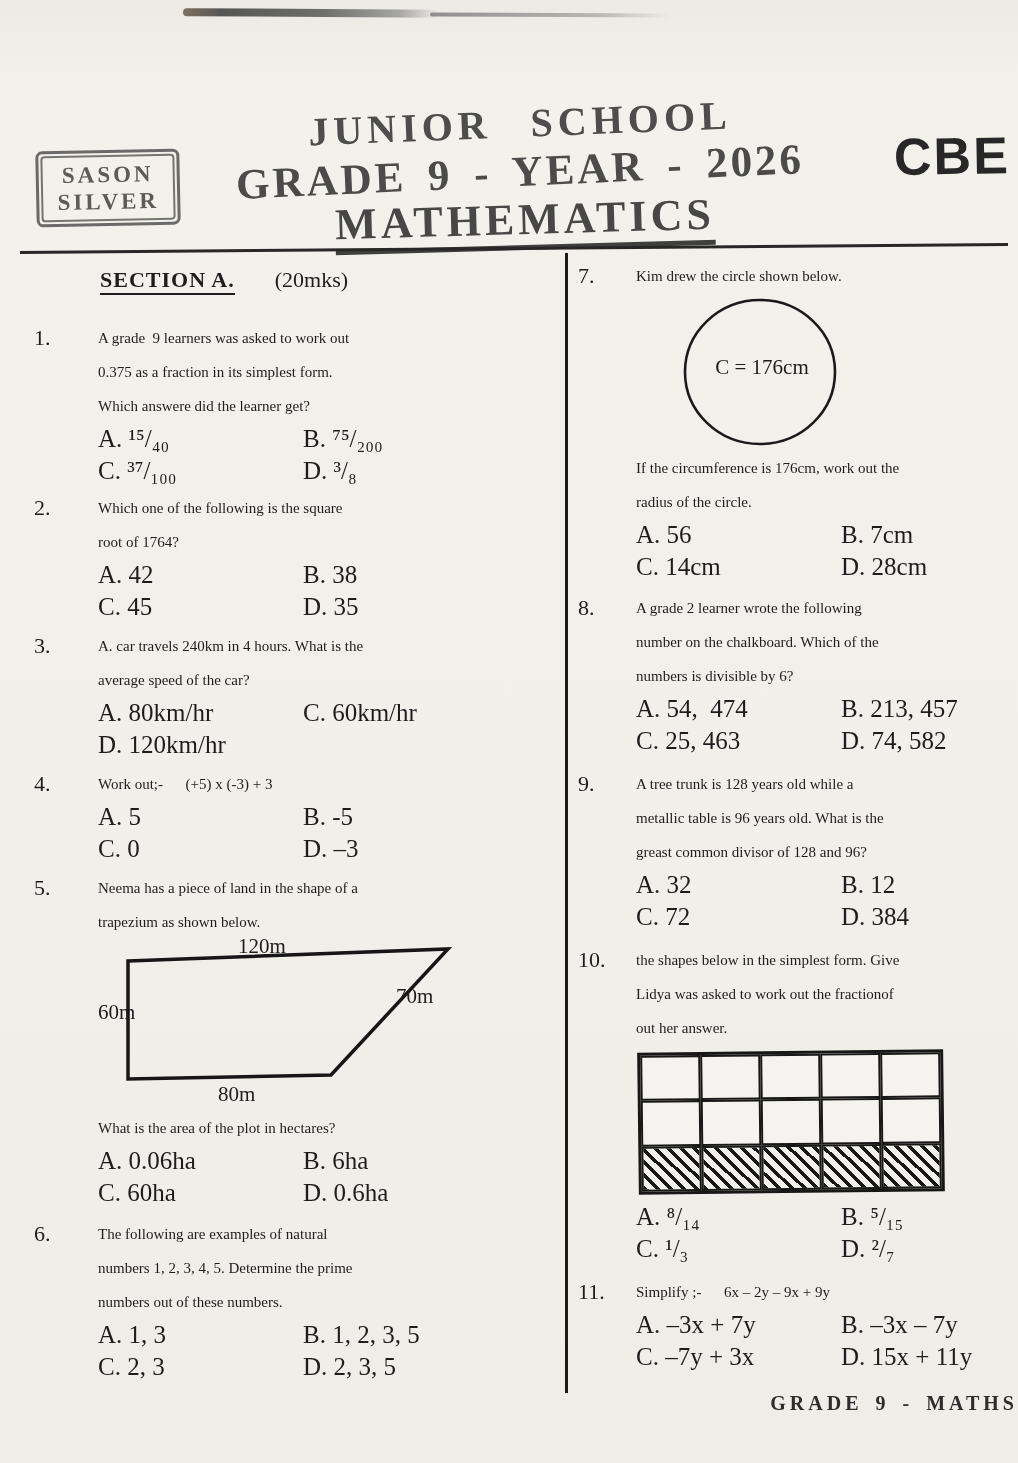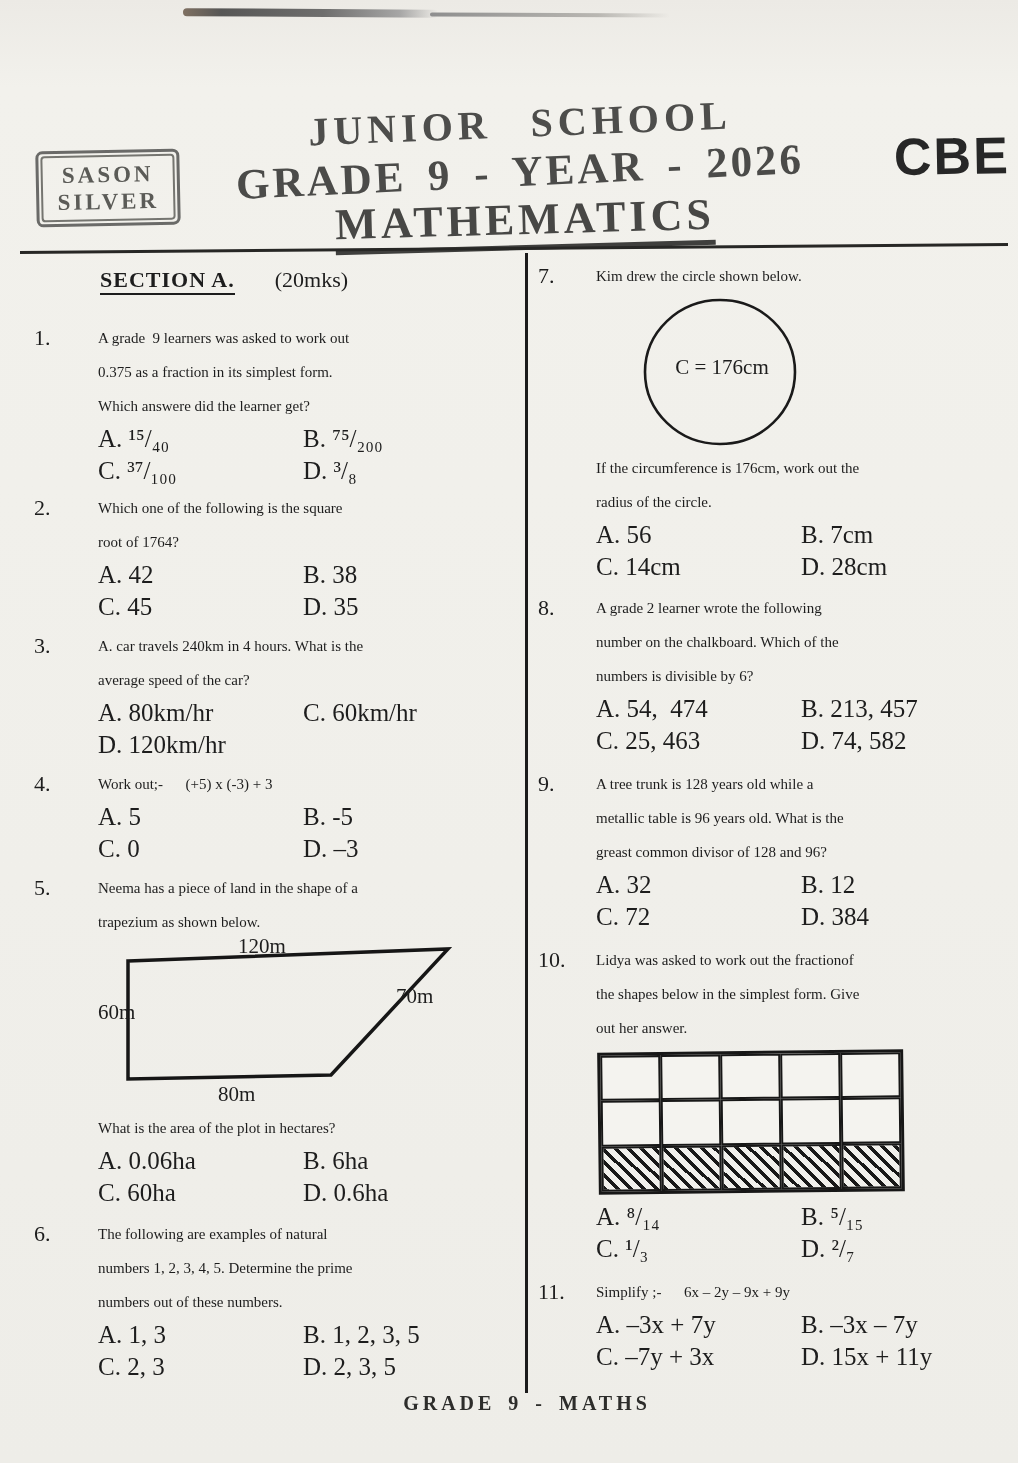--- a/index.html
+++ b/index.html
@@ -62,21 +62,21 @@
   .toprule{
     position:absolute;left:20px;top:247px;width:988px;height:3px;
     background:#272725;transform:rotate(-0.45deg);
   }
   
   .columns{
     position:absolute;left:0;top:253px;width:1018px;height:1140px;
     display:flex;
   }
   .col-left{
-    width:528px;box-sizing:border-box;
+    width:568px;box-sizing:border-box;
     border-right:3px solid #1b1b1b;
     padding:14px 5px 0 34px;
   }
   .col-right{
     flex:1;box-sizing:border-box;
     padding:6px 0 0 10px;
   }
   .section-head{display:flex;align-items:baseline;height:34px;margin-left:66px;}
   .section-title{font-weight:bold;font-size:22px;border-bottom:2.5px solid #1d1d1d;letter-spacing:1px;}
   .section-marks{font-size:22px;margin-left:40px;}
@@ -107,21 +107,21 @@
   }
   .cell{border:2px solid #171717;}
   .cell.hatch{
     background:repeating-linear-gradient(45deg,#181818 0,#181818 3.5px,#f1f0ec 3.5px,#f1f0ec 9px);
   }
   
   .mt20{margin-top:20px;} .mt4{margin-top:4px;} .mt6{margin-top:6px;}
   .mt8{margin-top:8px;} .mt10{margin-top:10px;}
   .footer{
     position:absolute;left:0;bottom:48px;width:1018px;padding-left:36px;box-sizing:border-box;
-    text-align:center;font-size:20px;font-weight:bold;letter-spacing:4px;word-spacing:4px;color:#2d2d2b;
+    text-align:right;font-size:20px;font-weight:bold;letter-spacing:4px;word-spacing:4px;color:#2d2d2b;
   }
 </style>
 </head>
 <body>
 
 <div class="page">
 
   <div class="smudge"></div>
   <div class="smudge2"></div>
 
@@ -293,22 +293,22 @@
             <span class="opt">B. 12</span>
             <span class="opt">C. 72</span>
             <span class="opt">D. 384</span>
           </div>
         </div>
       </div>
 
       <div class="q mt10">
         <div class="qnum">10.</div>
         <div class="qbody">
+          <div class="qline">the shapes below in the simplest form. Give</div>
           <div class="qline">Lidya was asked to work out the fractionof</div>
-          <div class="qline">the shapes below in the simplest form. Give</div>
           <div class="qline">out her answer.</div>
           <div class="fig-grid">
             <div class="cell"></div>
             <div class="cell"></div>
             <div class="cell"></div>
             <div class="cell"></div>
             <div class="cell"></div>
             <div class="cell"></div>
             <div class="cell"></div>
             <div class="cell"></div>

